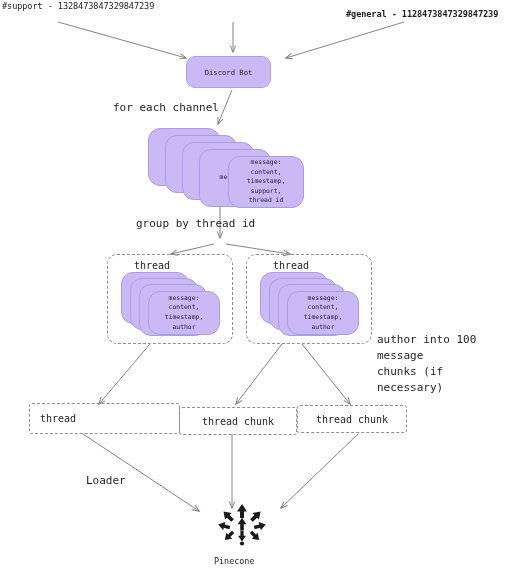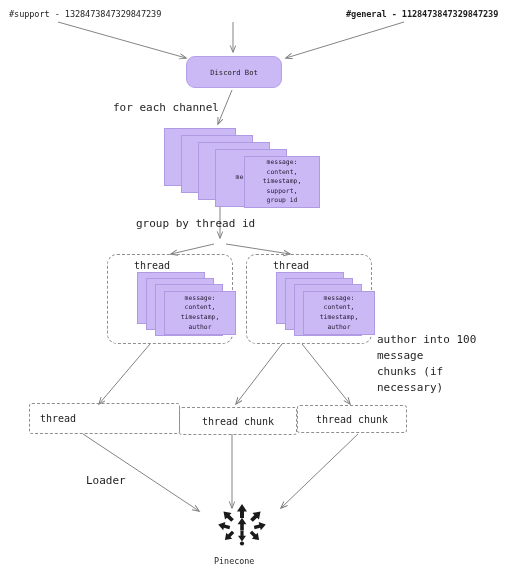--- a/index.html
+++ b/index.html
@@ -49,47 +49,46 @@
   .pnode {
     position: absolute;
     background: #cbb9f5;
     border: 1px solid #b4a0e8;
     border-radius: 9px;
     box-sizing: border-box;
   }
   .discord-bot {
     left: 186px;
     top: 56px;
-    width: 96px;
+    width: 85px;
     height: 32px;
     display: flex;
     align-items: center;
     justify-content: center;
   }
   .discord-bot .node-text {
     font-size: 7.2px;
     color: #1e1e1e;
   }
   
   .msg-card {
     position: absolute;
     background: #cbb9f5;
     border: 1px solid #b09ae4;
-    border-radius: 0;
+    border-radius: 12px;
     box-sizing: border-box;
     display: flex;
     align-items: center;
     justify-content: center;
     text-align: center;
     font-size: 6.4px;
     line-height: 1.5;
     color: #201a33;
     overflow: hidden;
     padding: 2px;
-    margin-left: 16px;
   }
   
   .dashed-box {
     position: absolute;
     border: 1px dashed #8f8f8f;
     border-radius: 10px;
     box-sizing: border-box;
     background: transparent;
   }
   .dashed-flat {
@@ -139,21 +138,21 @@
       <path d="M150,344 L99,404"></path>
       <path d="M282,344 L236,404"></path>
       <path d="M302,344 L350,404"></path>
 
       <path d="M83,434 L199,511"></path>
       <path d="M232,434 L232,508"></path>
       <path d="M358,434 L281,508"></path>
     </g>
   </svg>
 
-  <div class="lbl channel-label" style="left:2px; top:9px;margin-left:7px;">#support - 1328473847329847239</div>
+  <div class="lbl channel-label" style="left:2px; top:1px;">#support - 1328473847329847239</div>
   <div class="lbl channel-label" style="left:346px; top:9px;font-weight:bold;">#general - 1128473847329847239</div>
 
   <div class="pnode discord-bot">
     <span class="node-text">Discord Bot</span>
   </div>
 
   <div class="lbl annot" style="left:113px; top:101px;">for each channel</div>
 
   <div>
     <div class="msg-card" style="left:148px; top:128px; width:72px; height:58px; z-index:1;">
@@ -167,21 +166,21 @@
     </div>
     <div class="msg-card" style="left:199px; top:149px; width:72px; height:58px; z-index:4;">
       <span>message:</span>
     </div>
     <div class="msg-card" style="left:228px; top:156px; width:76px; height:52px; z-index:5;">
       <span>
         <span>message:</span><br>
         <span>content,</span><br>
         <span>timestamp,</span><br>
         <span>support,</span><br>
-        <span>group id</span>
+        <span>thread id</span>
       </span>
     </div>
   </div>
 
   <div class="lbl annot" style="left:136px; top:217px;">group by thread id</div>
 
   <div class="dashed-box" style="left:107px; top:254px; width:126px; height:90px;">
     <div class="box-title" style="left:26px; top:5px;">thread</div>
     <div class="msg-card" style="left:13px; top:17px; width:68px; height:52px; z-index:1;">
       <span>message:</span>

